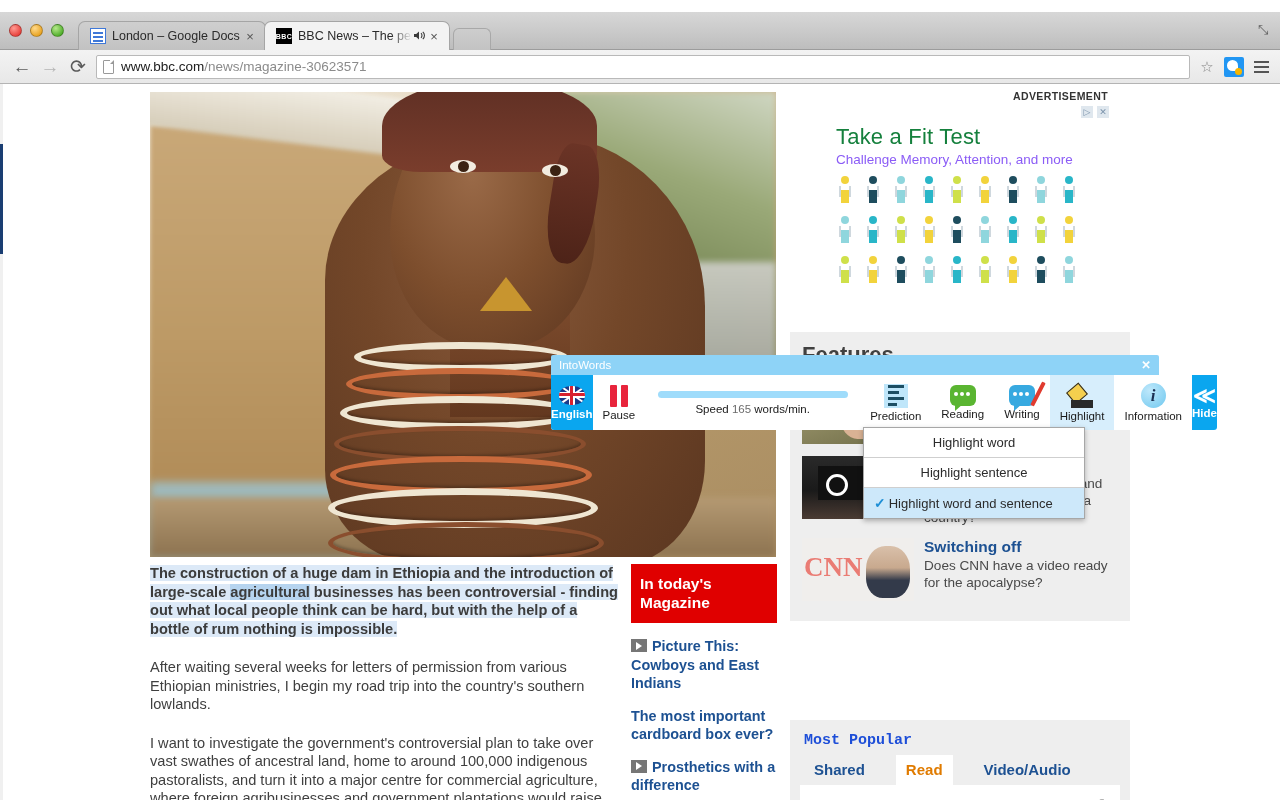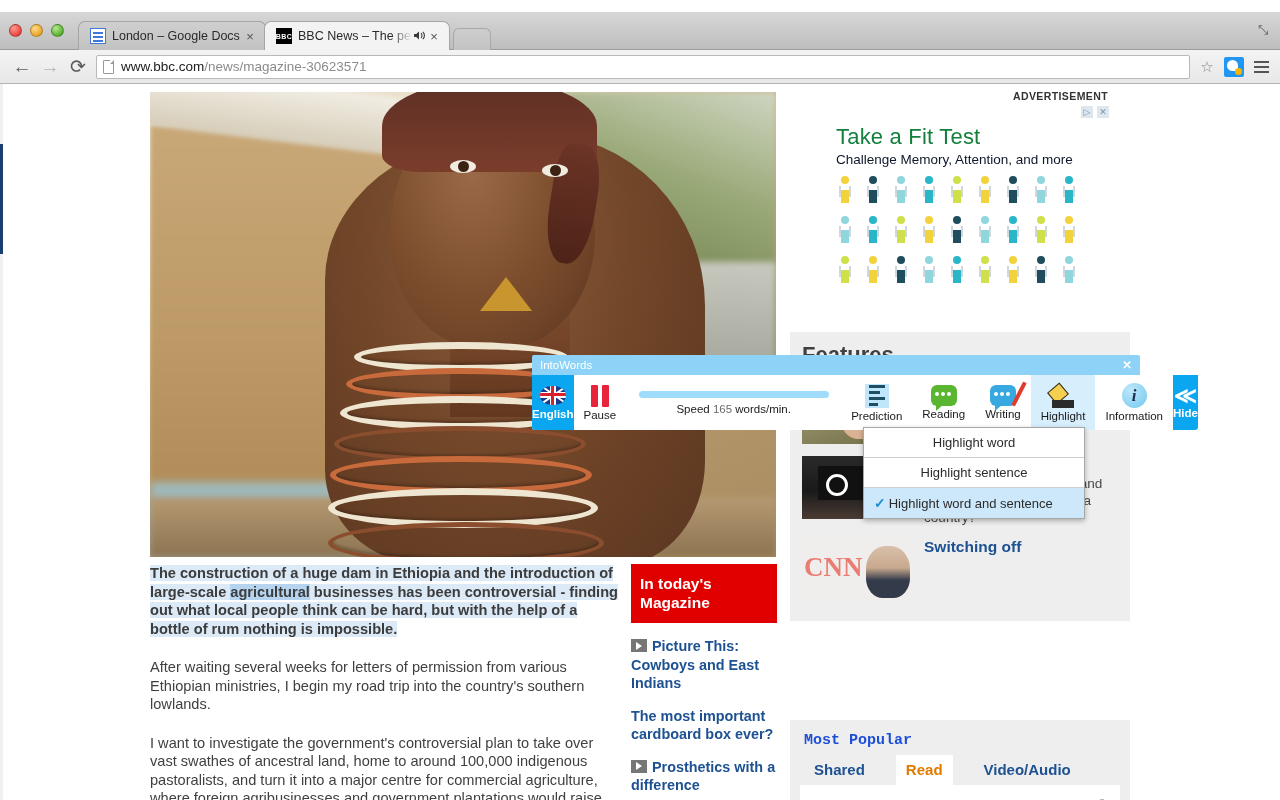--- a/index.html
+++ b/index.html
@@ -152,21 +152,21 @@
   
   .rail { position:absolute; left:790px; top:0; width:345px; }
   .ad-wrap { position:relative; width:345px; }
   .ad-label { text-align:right; font-size:10.5px; font-weight:bold; color:#333; letter-spacing:.4px;
               padding-right:27px; padding-top:6px; }
   .ad-ctrl { position:absolute; right:26px; top:22px; display:flex; gap:4px; }
   .ad-ctrl div { width:12px; height:12px; background:#dfe7ee; color:#7b93ab; font-size:9px;
                  display:flex; align-items:center; justify-content:center; }
   .ad-box { position:absolute; left:38px; top:36px; width:270px; height:190px; background:#fff; overflow:hidden; }
   .ad-t1 { font-size:22px; color:#15803d; padding:4px 0 0 8px; letter-spacing:.2px; }
-  .ad-t2 { font-size:13.5px; color:#0f172a; padding:2px 0 0 8px; }
+  .ad-t2 { font-size:13.5px; color:#8b5cf6; padding:2px 0 0 8px; }
   .ad-pat { position:absolute; left:6px; top:56px; width:260px; height:120px; }
   .ad-fig { position:absolute; width:22px; height:36px; }
   .ad-fig .h { position:absolute; left:7px; top:0; width:8px; height:8px; border-radius:50%; }
   .ad-fig .b { position:absolute; left:7px; top:14px; width:8px; height:13px; }
   .ad-fig .l1,.ad-fig .l2 { position:absolute; top:10px; width:2px; height:11px; background:#cfd8de; }
   .ad-fig .l1{left:5px} .ad-fig .l2{left:15px}
 
   .feat { position:absolute; left:0; top:248px; width:340px; background:#eeeeee; padding:10px 12px 14px; }
   .feat h2 { font-size:22px; color:#404040; font-weight:bold; padding-bottom:7px; }
   .feat-item { display:flex; gap:10px; padding:6px 0; }
@@ -189,21 +189,21 @@
   .popular h2 { font-size:15px; color:#1d4ed8; font-weight:bold; padding:4px 0 6px 4px;font-family:Liberation Mono, monospace; }
   .ptabs { display:flex; gap:21px; padding-left:4px; }
   .ptab { font-size:15px; font-weight:bold; color:#1d5192; padding:6px 10px 7px; }
   .ptab.on { background:#fff; color:#e07b00; }
   .prow { background:#fff; display:flex; align-items:center; justify-content:space-between;
           padding:10px 12px 11px; border-bottom:1px solid #e2e2e2; }
   .prow a { font-size:14.2px; font-weight:bold; color:#1d5192; }
   .prow .num { font-size:23px; color:#b4b4b4; font-weight:bold; font-family:"Liberation Sans",sans-serif; }
 
   
-  .iw { position:absolute; left:532px; top:271px; width:608px; z-index:40; }
+  .iw { position:absolute; left:551px; top:271px; width:608px; z-index:40; }
   .iw-title { height:20px; background:#8ed3f7; display:flex; align-items:center;
               padding:0 8px; border-radius:2px 2px 0 0; }
   .iw-title span { font-size:11.5px; color:#fff; }
   .iw-x { margin-left:auto; color:#fff; font-size:13px; font-weight:bold; }
   .iw-bar { height:55px; display:flex; align-items:stretch; background:#fff;
             border-radius:0 0 3px 3px; }
   .iw-left { width:68px; background:#0aa6ef; border-radius:0 0 0 3px;
              display:flex; flex-direction:column; align-items:center; justify-content:center; gap:1px; }
   .flag { width:26px; height:19px; background:#1c3a8a; position:relative; border-radius:50%/55%; overflow:hidden; }
   .flag::before { content:""; position:absolute; left:10px; top:-3px; width:6px; height:26px; background:#fff; }
@@ -570,20 +570,21 @@
           <div class="feat-txt">
             <h3>Land grabs</h3>
             <p>Islamic State has the flag and the territory, so why isn't it a country?</p>
           </div>
         </div>
 
         <div class="feat-item">
           <div class="feat-thumb ft3"></div>
           <div class="feat-txt">
             <h3>Switching off</h3>
+            <p>Does CNN have a video ready for the apocalypse?</p>
           </div>
         </div>
       </div>
 
       <div class="popular">
         <h2>Most Popular</h2>
         <div class="ptabs">
           <div class="ptab">Shared</div>
           <div class="ptab on">Read</div>
           <div class="ptab">Video/Audio</div>

